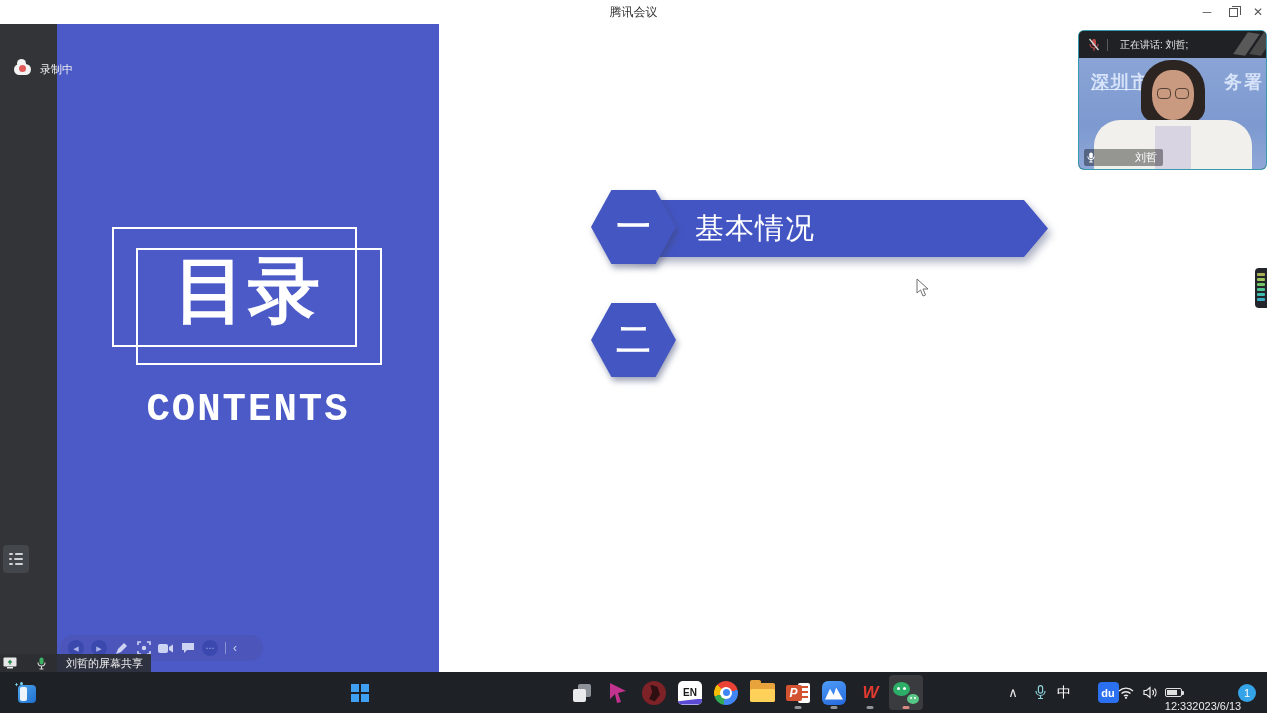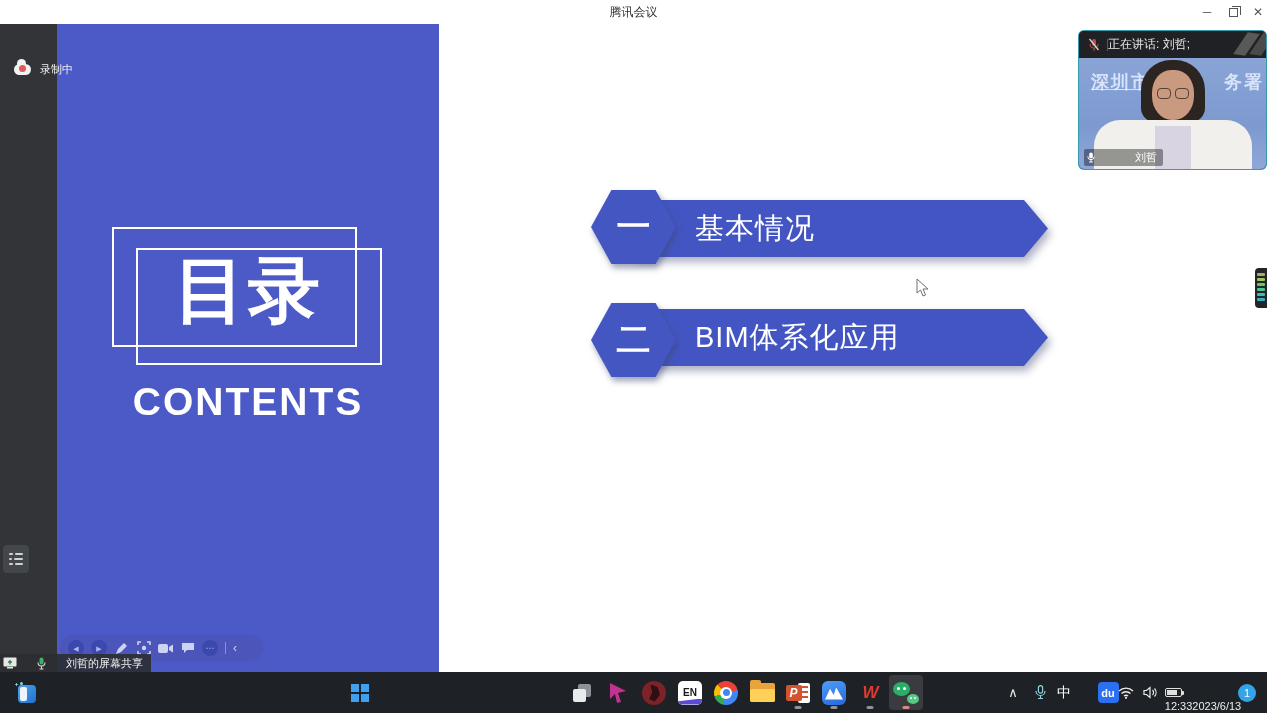--- a/index.html
+++ b/index.html
@@ -35,22 +35,22 @@
   .outline-btn { left:3px; top:521px; width:26px; height:28px; background:#43464b; border-radius:4px;
                  display:flex; align-items:center; justify-content:center; }
   .outline-glyph { width:14px; height:12px; position:relative; }
   .outline-glyph i { position:absolute; height:2px; background:#cfd2d6; border-radius:1px; }
 
   
   .slide-sidebar { left:57px; top:0; width:382px; height:648px; background:#4b5ac6; }
   .frame { border:2px solid #ffffff; background:transparent; }
   .toc-title { left:113px; top:230px; width:270px; text-align:center; color:#fff;
                font-size:72px; font-weight:900; letter-spacing:2px; line-height:1; }
-  .toc-sub { left:107px; top:356px; width:282px; text-align:center; color:#fff;
-             font-size:39px; font-weight:600; letter-spacing:2px; }
+  .toc-sub { left:107px; top:364px; width:282px; text-align:center; color:#fff;
+             font-size:39px; font-weight:600; letter-spacing:2px;font-family:Liberation Mono, monospace; }
 
   .banner-wrap { filter:drop-shadow(3px 5px 4px rgba(70,80,120,0.45)); }
   .banner-bar { background:#4355c3; color:#fff; font-size:29px; letter-spacing:1px;
                 clip-path:polygon(0 0, calc(100% - 24px) 0, 100% 50%, calc(100% - 24px) 100%, 0 100%);
                 display:flex; align-items:center; padding-left:62px; }
   .hexagon { background:#4456c2; clip-path:polygon(24% 0, 76% 0, 100% 50%, 76% 100%, 24% 100%, 0 50%);
              display:flex; align-items:center; justify-content:center;
              color:#fff; font-size:34px; font-weight:700; }
   .hex-shadow { filter:drop-shadow(2px 4px 3px rgba(60,70,110,0.5)); }
 
@@ -71,21 +71,21 @@
 
   
   .cursor { left:916px; top:254px; width:14px; height:20px; z-index:30; }
 
   
   .video-panel { left:1078px; top:6px; width:189px; height:140px; border-radius:6px; overflow:hidden;
                  border:1px solid rgba(60,175,200,0.85); background:#202124; z-index:20; }
   .vp-header { position:relative; height:27px; background:#202124; display:flex; align-items:center; overflow:hidden; }
   .vp-mic { margin-left:10px; position:relative; width:10px; height:14px; }
   .vp-div { width:1px; height:12px; background:#5a5a5a; margin-left:8px; }
-  .vp-status { margin-left:0; font-size:12px; color:#e8e8e8; white-space:nowrap; }
+  .vp-status { margin-left:12px; font-size:10px; color:#e8e8e8; white-space:nowrap; }
   .vp-mark { position:absolute; right:-8px; top:2px; width:34px; height:26px; opacity:0.75; }
   .vp-mark i { position:absolute; background:#6c6c6c; width:13px; height:22px; transform:skewX(-28deg) rotate(8deg); }
   .vp-mark i:nth-child(2) { left:16px; background:#585858; }
   .vp-body { position:relative; height:112px; background:linear-gradient(180deg,#8aa4d6 0%,#7d99cf 60%,#90a8d8 100%); overflow:hidden; }
   .backdrop-txt { position:absolute; top:12px; font-size:18px; font-weight:700; color:rgba(228,238,255,0.85); letter-spacing:2px; }
   .person-hair { position:absolute; left:50%; top:2px; transform:translateX(-50%); width:64px; height:62px;
                  background:#2c2421; border-radius:30px 30px 14px 14px; }
   .person-face { position:absolute; left:50%; top:12px; transform:translateX(-50%); width:42px; height:50px;
                  background:#c99a7f; border-radius:45% 45% 48% 48%; }
   .person-glasses { position:absolute; left:50%; top:30px; transform:translateX(-50%); width:36px; height:11px; display:flex; gap:4px; justify-content:center; }
@@ -228,25 +228,20 @@
     <div class="banner-bar" style="width:415px;height:57px;">
       <span>基本情况</span>
     </div>
   </div>
   <div class="abs hex-shadow" style="left:591px;top:166px;">
     <div class="hexagon" style="width:85px;height:74px;">
       <span>一</span>
     </div>
   </div>
 
-  <div class="abs banner-wrap" style="left:633px;top:285px;width:415px;height:57px;">
-    <div class="banner-bar" style="width:415px;height:57px;">
-      <span>BIM体系化应用</span>
-    </div>
-  </div>
   <div class="abs hex-shadow" style="left:591px;top:279px;">
     <div class="hexagon" style="width:85px;height:74px;">
       <span>二</span>
     </div>
   </div>
 
   <div class="abs anno-bar">
     <span class="anno-circle"><span style="font-size:7px;">◀</span></span>
     <span class="anno-circle"><span style="font-size:7px;">▶</span></span>
     <span class="anno-ico">

